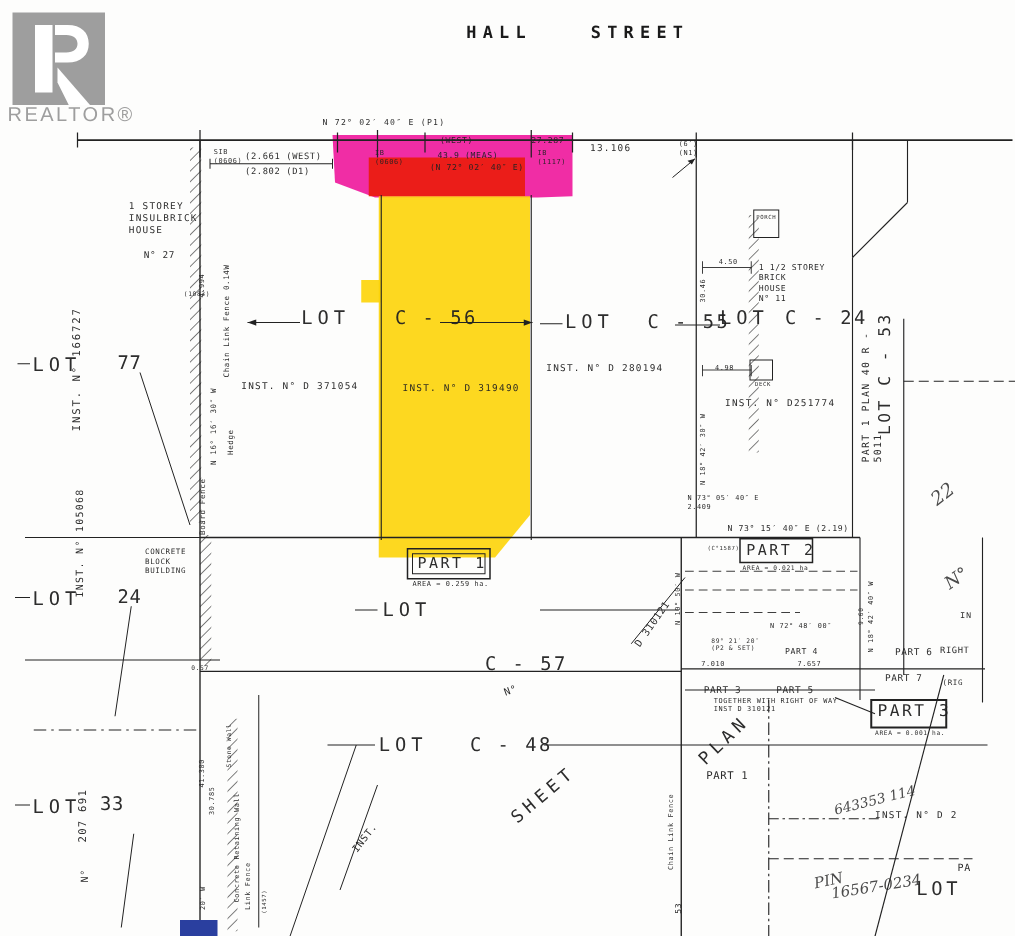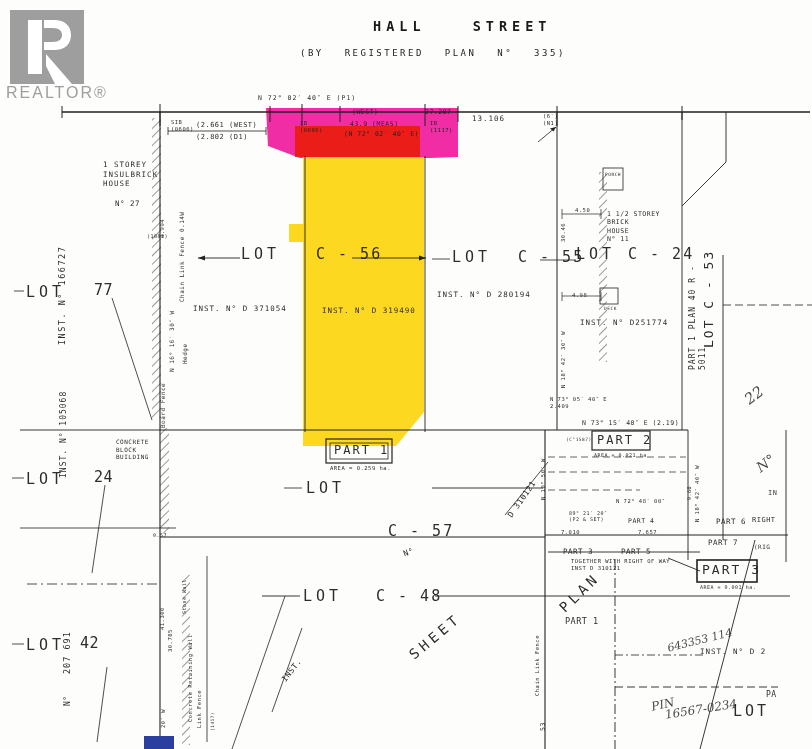--- a/index.html
+++ b/index.html
@@ -35,21 +35,20 @@
   <svg class="logo" width="80" height="80" viewBox="0 0 80 80">
     <rect x="2" y="2" width="74" height="74" fill="var(--logo,#9e9e9e)"></rect>
     <path fill="#fff" fill-rule="evenodd" d="M20,12 h14 v54 h-14 z
          M36,12 h10 c11,0 17,6 17,15 c0,9 -6,15 -17,15 h-10 z
          M36,20 h9 c6,0 9,3 9,7 c0,4 -3,7 -9,7 h-9 z"></path>
     <path fill="#fff" d="M38,46 L64,76 L47,76 L38,58 Z"></path>
   </svg>
   <div class="logo-text">REALTOR®</div>
 
   <div class="street-title">HALL STREET</div>
-  <div class="plan-subtitle">(BY REGISTERED PLAN N° 335)</div>
 
   <svg class="lines" width="812" height="749" viewBox="0 0 812 749">
     <defs>
       <pattern id="hatch" width="6" height="6" patternUnits="userSpaceOnUse" patternTransform="rotate(45)">
         <line x1="0" y1="0" x2="0" y2="6" stroke="#333" stroke-width="1"></line>
       </pattern>
     </defs>
 
     <polygon class="hl-magenta" points="266,108 458,108 458,157 430,158 300,158 268,146"></polygon>
     <polygon class="hl-red" points="295,126 420,126 420,157 295,157"></polygon>
@@ -235,21 +234,21 @@
       <span class="ann big" style="left: 376px; top: 587px; font-size: 15px; letter-spacing: 2px;">C - 48</span>
       <span class="ann big" style="left: 406px; top: 650px; font-size: 14px; transform: rotate(-40deg); letter-spacing: 4px;">SHEET</span>
       <span class="ann big" style="left: 26px; top: 470px; font-size: 15px; letter-spacing: 4px;">LOT</span>
       <span class="ann big" style="left: 94px; top: 468px; font-size: 15px;">24</span>
       <span class="ann" style="left: 59px; top: 478px; font-size: 8px; transform: rotate(-90deg); letter-spacing: 1px;">INST. N° 105068</span>
       <span class="ann" style="left: 116px; top: 438px; font-size: 6px;">CONCRETE
 BLOCK
 BUILDING</span>
       <span class="ann" style="left: 153px; top: 532px; font-size: 5px;">0.57</span>
       <span class="ann big" style="left: 26px; top: 636px; font-size: 15px; letter-spacing: 4px;">LOT</span>
-      <span class="ann big" style="left: 80px; top: 634px; font-size: 15px;">42</span>
+      <span class="ann big" style="left: 80px; top: 634px; font-size: 15px;">33</span>
       <span class="ann" style="left: 62px; top: 674px; font-size: 8.5px; transform: rotate(-90deg); letter-spacing: 1px;">207 691</span>
       <span class="ann" style="left: 63px; top: 706px; font-size: 8px; transform: rotate(-90deg);">N°</span>
       <span class="ann" style="left: 159px; top: 630px; font-size: 5.5px; transform: rotate(-90deg);">41.300</span>
       <span class="ann" style="left: 167px; top: 652px; font-size: 5.5px; transform: rotate(-90deg);">30.785</span>
       <span class="ann" style="left: 181px; top: 614px; font-size: 5px; transform: rotate(-90deg);">Stone Wall</span>
       <span class="ann" style="left: 187px; top: 722px; font-size: 5.5px; transform: rotate(-90deg);">Concrete Retaining Wall</span>
       <span class="ann" style="left: 196px; top: 728px; font-size: 5.5px; transform: rotate(-90deg);">Link  Fence</span>
       <span class="ann" style="left: 160px; top: 728px; font-size: 5.5px; transform: rotate(-90deg);">20′ W</span>
       <span class="ann" style="left: 210px; top: 731px; font-size: 4.5px; transform: rotate(-90deg);">(1457)</span>
       <span class="ann" style="left: 280px; top: 678px; font-size: 8px; transform: rotate(-52deg);">INST.</span>

